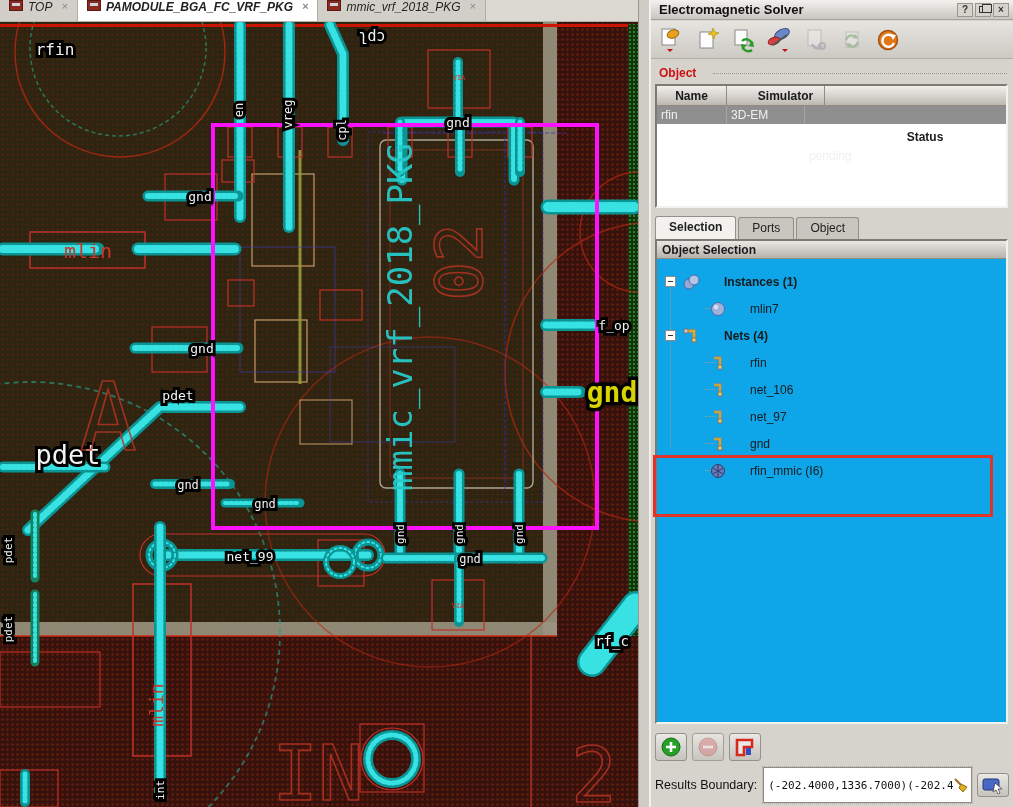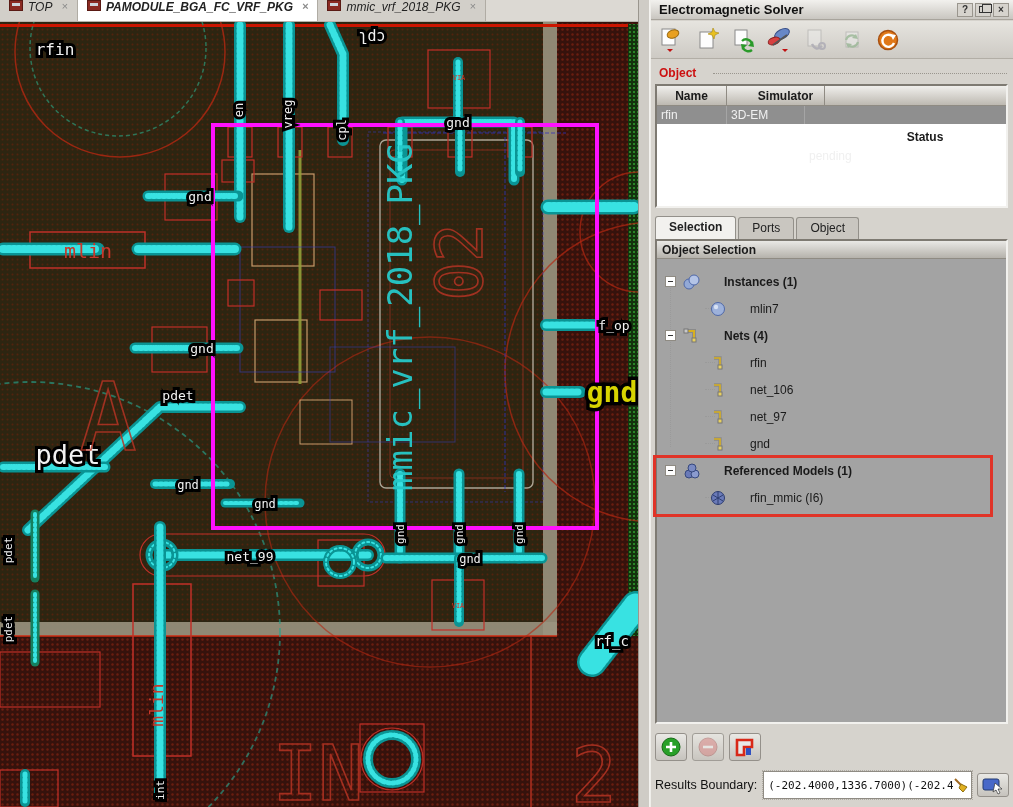--- a/index.html
+++ b/index.html
@@ -67,21 +67,21 @@
   .mhead .mc { text-align:center; border-right:1px solid #8f8b83; }
   .mdata { background:#8f8f8f; color:#f0f0f0; height:18px; line-height:18px; }
   .mdata .mc { padding-left:4px; border-right:1px solid #a5a5a5; }
   .mc.c1 { width:70px; flex:0 0 auto; } .mc.c2 { width:78px; flex:0 0 auto; } .mc.c3 { flex:1;margin-top:41px; }
 
   .ptabs { position:absolute; left:4px; top:215px; height:24px; display:flex; align-items:flex-end; gap:2px; }
   .ptab { padding:3px 13px 4px; background:#c9c6c0; border:1px solid #93908a; border-bottom:none;
     border-radius:3px 3px 0 0; color:#222; }
   .ptab.active { background:#f2f1ee; font-weight:bold; padding-bottom:5px; }
 
-  .treebox { position:absolute; left:4px; top:239px; right:5px; height:485px; background:#a3a3a3;
+  .treebox { position:absolute; left:4px; top:239px; right:5px; height:485px; background:#0ea5e9;
     border:2px solid; border-color:#7e7a72 #f2f1ee #f2f1ee #7e7a72; }
   .treehead { height:18px; line-height:18px; padding-left:5px; font-weight:bold; color:#1a1a1a;
     background:linear-gradient(#e9e8e5,#b5b2ab); border-bottom:1px solid #8f8b83; }
   .tree { position:relative; padding-top:9px; }
   .trow { height:27px; display:flex; align-items:center; position:relative; }
   .trow .lbl { margin-left:23px; }
   .trow.group .lbl { font-weight:bold; }
   .expander { width:11px; height:11px; border:1px solid #8f8b83; background:#fff; margin-left:8px;
     position:relative; flex:0 0 auto; }
   .expander::after { content:""; position:absolute; left:2px; top:4px; width:5px; height:1px; background:#333; }
@@ -92,21 +92,21 @@
   .hstub { position:absolute; left:48px; top:13px; width:10px; border-top:1px dotted #9a9a9a; }
   .hilite { position:absolute; border:3px solid #e03428; pointer-events:none; }
 
   .btnrow { position:absolute; left:4px; top:733px; display:flex; gap:5px; }
   .bbtn { width:32px; height:28px; background:linear-gradient(#e9e8e4,#c6c3bd); border:1px solid #94908a;
     border-radius:3px; display:flex; align-items:center; justify-content:center; }
   .bbtn.disabled { opacity:.8; }
 
   .footer { position:absolute; left:4px; top:772px; right:4px; height:26px; display:flex; align-items:center; }
   .footer .flabel { white-space:nowrap; font-size:12.5px; color:#111; }
-  .cbfield { margin-left:6px; flex:1; height:28px; background:#fff; border:1px solid #8f8b83;
+  .cbfield { margin-left:6px; flex:1; height:36px; background:#fff; border:1px solid #8f8b83;
     outline:1px dotted #b0aca4; display:flex; align-items:center; padding:0 2px 0 4px;
     font-family:"DejaVu Sans Mono","Liberation Mono",monospace; font-size:11px; color:#111; overflow:hidden; }
   .cbfield .val { flex:1; white-space:nowrap; overflow:hidden; }
   .zoombtn { margin-left:5px; width:32px; height:24px; background:linear-gradient(#e9e8e4,#c6c3bd);
     border:1px solid #94908a; border-radius:3px; display:flex; align-items:center; justify-content:center; }
 </style>
 </head>
 <body>
 
 <div class="workarea">
@@ -483,31 +483,20 @@
         <span class="ticon">
           <svg width="18" height="16" viewBox="0 0 18 16">
               <path d="M5,3 h6 v8" fill="none" stroke="#8a8a8a" stroke-width="3.4"></path>
               <path d="M5,3 h6 v8" fill="none" stroke="#d8b020" stroke-width="1.6"></path>
               <rect x="9" y="10" width="4" height="4" fill="#e8d060" stroke="#777"></rect>
             </svg>
         </span>
         <span class="lbl">gnd</span>
       </div>
 
-      <div class="trow group">
-        <span class="expander"></span>
-        <span class="ticon">
-          <svg width="18" height="16" viewBox="0 0 18 16">
-              <circle cx="6" cy="11" r="4" fill="#6a7ab8" stroke="#36487e"></circle>
-              <circle cx="12" cy="11" r="4" fill="#8a9ace" stroke="#36487e"></circle>
-              <circle cx="9" cy="5" r="4" fill="#7a8ac2" stroke="#36487e"></circle>
-            </svg>
-        </span>
-        <span class="lbl">Referenced Models (1)</span>
-      </div>
       <div class="trow child">
         <span class="hstub"></span>
         <span class="ticon">
           <svg width="18" height="16" viewBox="0 0 18 16">
               <circle cx="9" cy="8" r="6.5" fill="#6a7ab8" stroke="#2e3e70"></circle>
               <path d="M4,5 L14,11 M14,5 L4,11 M9,1.5 V14.5" stroke="#2e3e70" stroke-width="1"></path>
             </svg>
         </span>
         <span class="lbl">rfin_mmic (I6)</span>
       </div>

